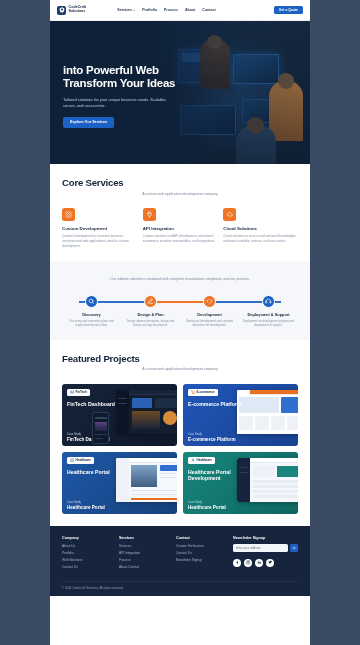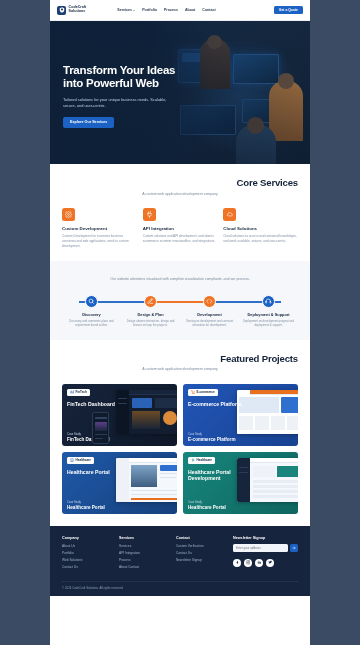--- a/index.html
+++ b/index.html
@@ -76,21 +76,21 @@
     background:linear-gradient(90deg,rgba(13,32,56,.96) 0%,rgba(13,32,56,.93) 38%,rgba(13,32,56,.45) 62%,rgba(13,32,56,.28) 100%); }
   .hero-inner { position:absolute; left:13px; top:43px; right:95px; }
   .hero-h1 { font-size:11.5px; line-height:1.16; font-weight:bold; color:#ffffff; letter-spacing:-.25px; }
   .hero-sub { margin-top:6px; font-size:3.9px; line-height:1.6; color:#bfd0e4; max-width:112px; }
   .hero-btn { margin-top:8px; display:inline-block; background:#1c62c4; color:#fff;
     font-size:3.7px; font-weight:bold; padding:3.2px 7px; border-radius:2px; cursor:pointer; }
 
   
   .sec { padding:13px 12px 12px; }
   .sec-alt { background:#f5f7fa; }
-  .sec-h2 { text-align:right; font-size:9.6px; font-weight:bold; color:#14233a; letter-spacing:-.2px; }
+  .sec-h2 { text-align:left; font-size:9.6px; font-weight:bold; color:#14233a; letter-spacing:-.2px; }
   .sec-sub { text-align:center; font-size:3.5px; color:#7b889b; margin-top:3.5px; line-height:1.55; }
 
   
   .svc-grid { display:flex; gap:6px; margin-top:11px; }
   .svc-card { flex:1; }
   .svc-icon { width:13px; height:13px; border-radius:2.5px; background:#ef7425;
     display:flex; align-items:center; justify-content:center; }
   .svc-icon svg { width:7px; height:7px; display:block; }
   .svc-title { font-size:4.4px; font-weight:bold; color:#16263d; margin-top:5px; }
   .svc-desc { font-size:3.1px; line-height:1.62; color:#8793a5; margin-top:3px; }
@@ -193,22 +193,22 @@
       <div class="p1"></div>
         <div class="p1h"></div>
       <div class="p2"></div>
         <div class="p2h"></div>
       <div class="p3"></div>
         <div class="p3h"></div>
     </div>
     <div class="hero-scrim"></div>
     <div class="hero-inner">
       <div class="hero-h1">
+        <div>into Powerful Web</div>
         <div>Transform Your Ideas</div>
-        <div>into Powerful Web</div>
       </div>
       <div class="hero-sub">Tailored solutions for your unique business needs. Scalable, secure, and user-centric.</div>
       <div class="hero-btn">Explore Our Services</div>
     </div>
   </div>
 
   <div class="sec">
     <div class="sec-h2">Core Services</div>
     <div class="sec-sub">A custom web application development company</div>
     <div class="svc-grid">

